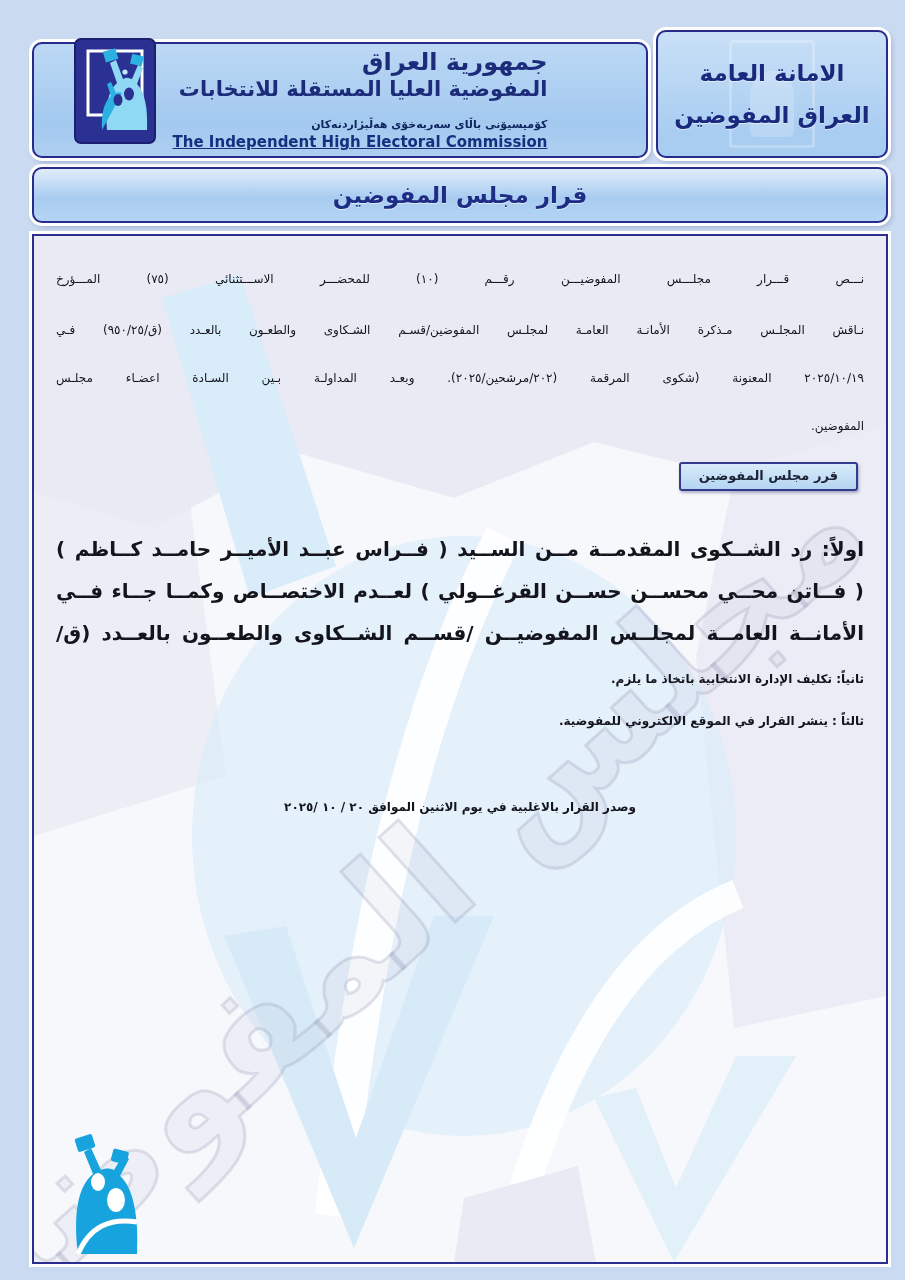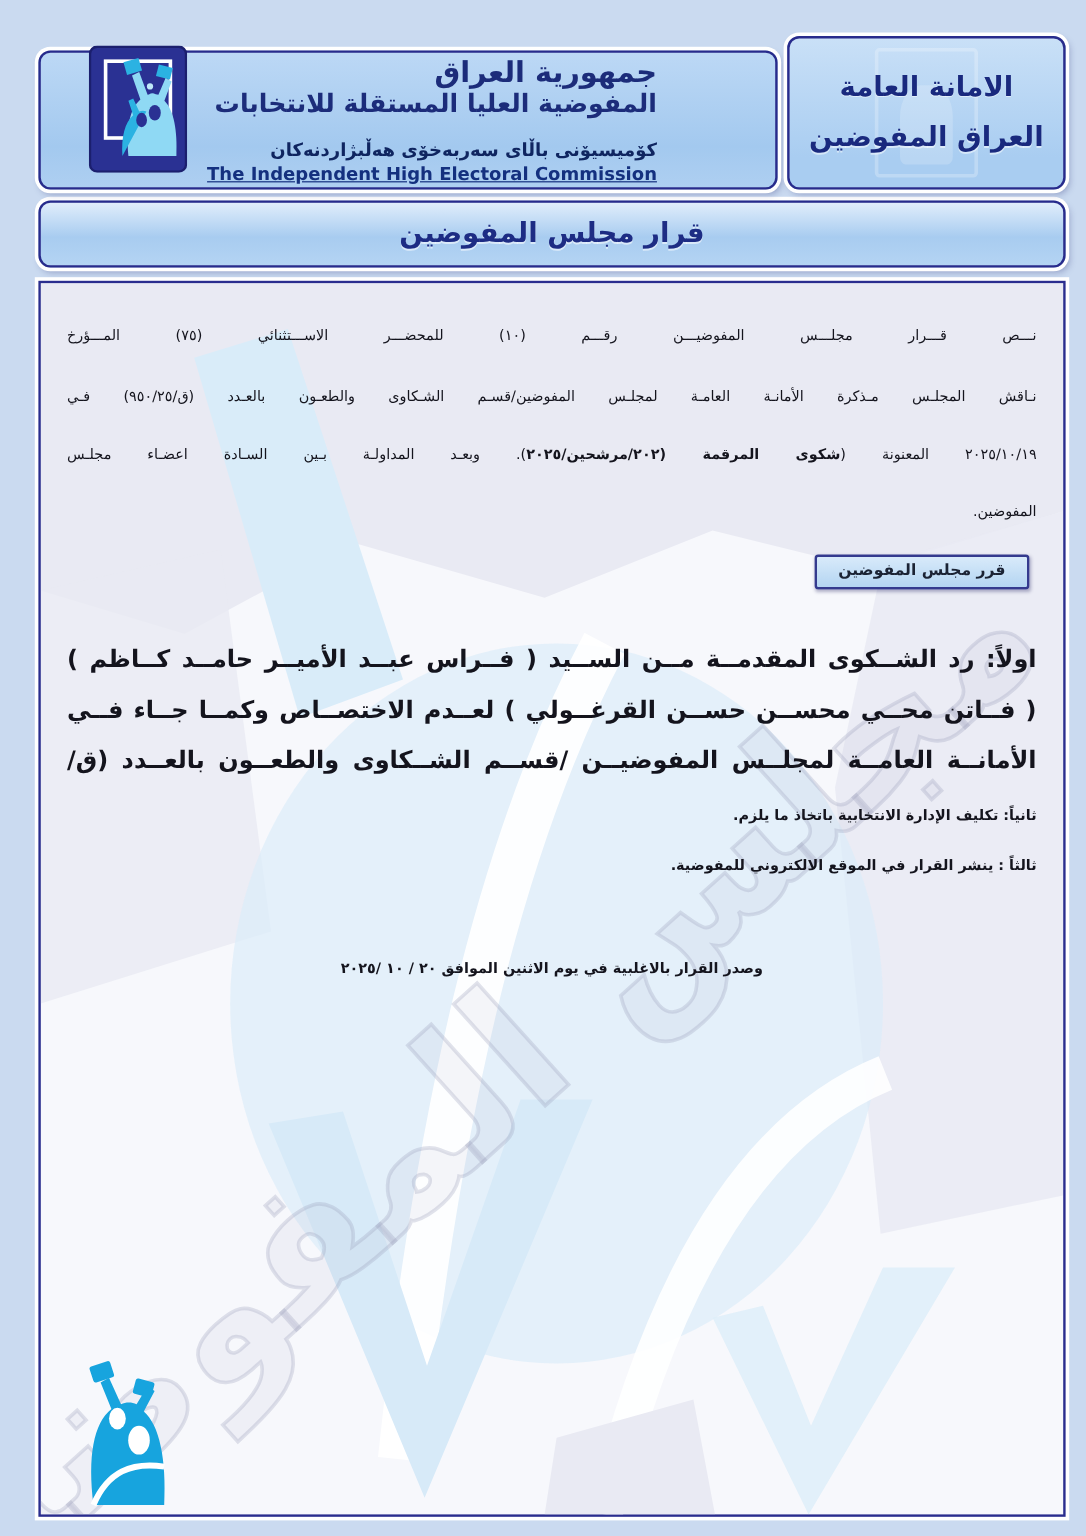--- a/index.html
+++ b/index.html
@@ -22,21 +22,21 @@
   }
   .header-main {
     flex:1; height:116px; position:relative;
     background:linear-gradient(180deg,#bcd8f5 0%,#a3c9ef 70%,#aecff1 100%);
     display:flex; justify-content:center; align-items:center;
   }
   .logo-badge { position:absolute; right:auto; left:40px; top:-6px; width:82px; height:106px; }
   .header-center { margin-left:40px; line-height:1.12; }
   .cal1 { font-size:24px; font-weight:bold; color:#1c2c7a; }
   .cal2 { font-size:21px; font-weight:bold; color:#1c2c7a; margin-top:2px; }
-  .ku   { font-size:15px; font-weight:bold; color:#0f2560; margin-top:18px; }
+  .ku   { font-size:11px; font-weight:bold; color:#0f2560; margin-top:18px; }
   .en   { font-size:15px; font-weight:bold; color:#14307f; direction:ltr; margin-top:3px;text-decoration:underline; }
   .header-right {
     width:232px; height:128px; position:relative; overflow:hidden;
     background:linear-gradient(180deg,#c9e0f7 0%,#a9cdf1 80%);
     display:flex; flex-direction:column; justify-content:center; align-items:center; gap:16px;
     font-size:23px; font-weight:bold; color:#19297e;
     text-shadow:0 1px 0 rgba(255,255,255,.5);
   }
   .ghost-logo {
     position:absolute; left:50%; top:50%; transform:translate(-50%,-50%);
@@ -81,21 +81,21 @@
   .para.p2 .line { line-height:48px; height:48px; }
   .para.bold { font-weight:bold; font-size:20px; }
   .para.bold .line { line-height:42px; height:42px; }
   .para.bold-compact { font-weight:bold; }
   .para.bold-compact .line { line-height:42px; height:42px; }
   .para.issued { font-weight:bold; text-align:center; }
   .para.issued .line { line-height:46px; height:46px; text-align:center; }
 
   .line { text-align:right; overflow:hidden; }
   .line.j { text-align:justify; text-align-last:justify; }
-  .seg-b { font-weight:bold; }
+  .seg-b { font-weight:normal; }
 
   .mt-p2 { margin-top:0px; }
   .mt-chiprow { margin-top:12px; }
   .mt-p3 { margin-top:22px; }
   .mt-p4 { margin-top:4px; }
   .mt-p6 { margin-top:42px; }
 
   .chip-row { height:44px; }
   .chip {
     display:inline-block;

